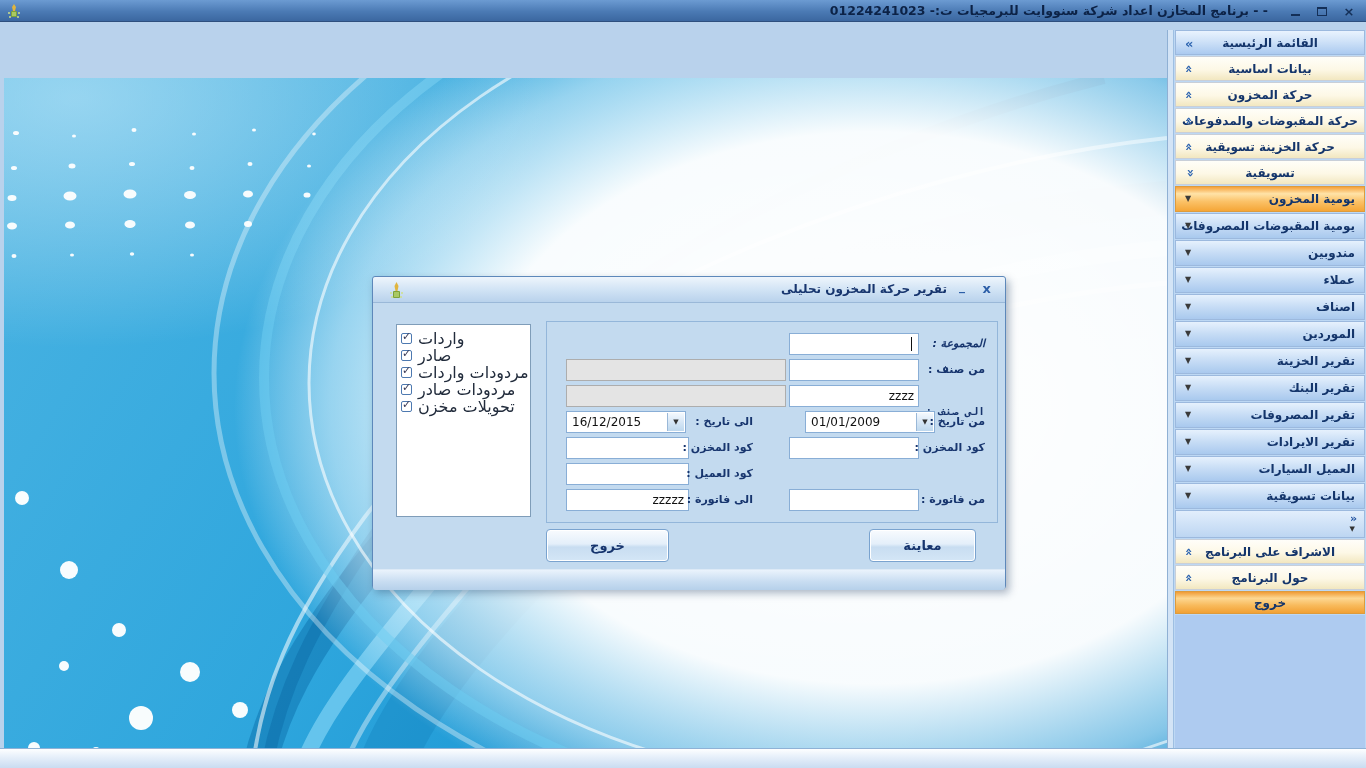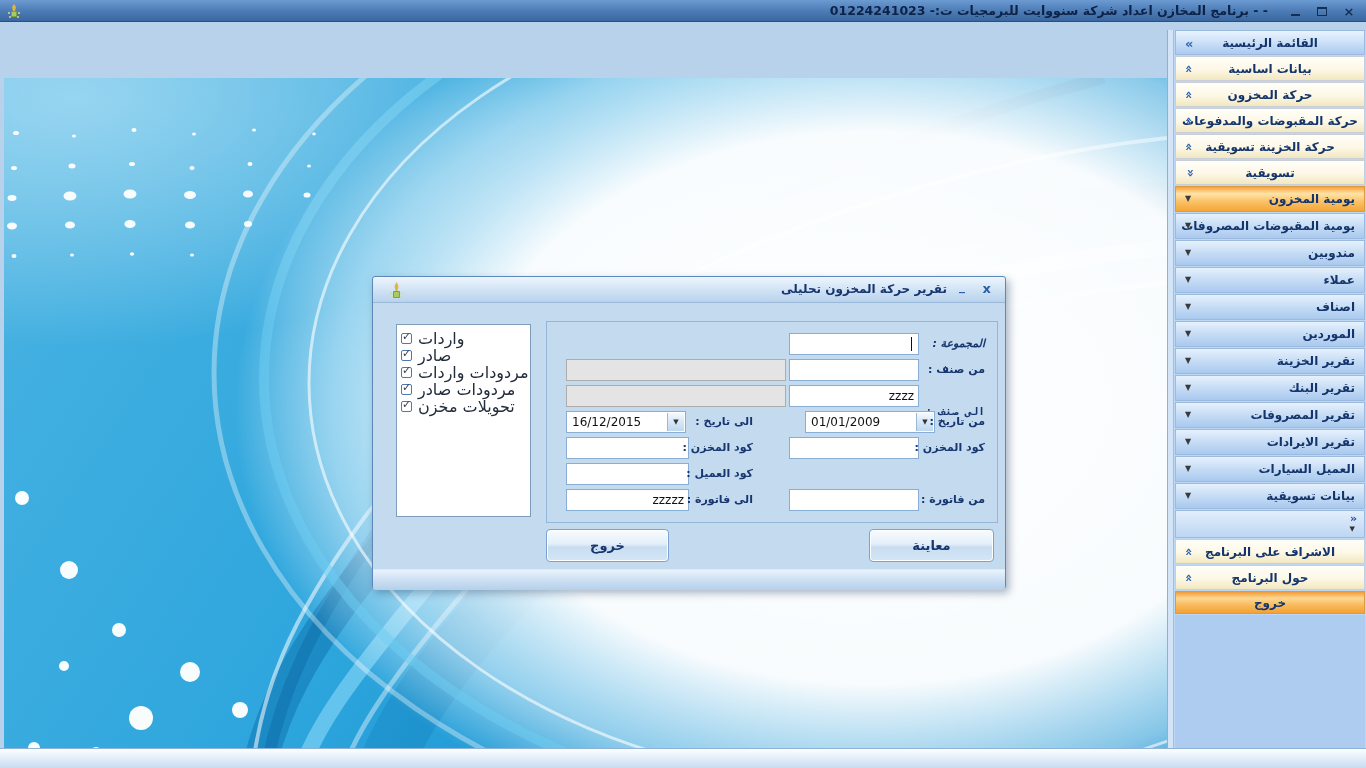--- a/index.html
+++ b/index.html
@@ -94,21 +94,21 @@
   .combo { position:absolute; height:22px; border:1px solid #89aed6; background:#fff; cursor:pointer; }
   .combo-val { position:absolute; left:5px; top:3px; direction:ltr; font-size:12px; color:#111; }
   .combo-btn { position:absolute; right:1px; top:1px; bottom:1px; width:17px;
     background:linear-gradient(#f4f9fe,#d4e5f5 55%,#bed8ee); border-left:1px solid #9ab8d8;
     display:flex; align-items:center; justify-content:center; font-size:7px; color:#333; cursor:pointer; }
 
   .flabel { position:absolute; direction:rtl; font-size:11px; font-weight:bold; color:#17356e; white-space:nowrap; }
   .flabel.rcol { right:20px; }
   .flabel.mcol { right:252px; }
 
-  .dlg-btn { position:absolute; top:252px; width:125px; height:33px; border:1px solid #7aa3cf; border-radius:4px;
+  .dlg-btn { position:absolute; top:252px; width:107px; height:33px; border:1px solid #7aa3cf; border-radius:4px;
     background:linear-gradient(#f8fbfe,#e4effa 45%,#c8ddf1 55%,#d4e6f6);
     box-shadow:inset 0 0 0 1px #fff; font-family:inherit; font-size:13px; font-weight:bold; color:#17356e; cursor:pointer; }
 </style>
 </head>
 <body>
 
 <div class="window">
 
   <div class="titlebar">
     <svg class="app-icon" viewBox="0 0 16 16">

